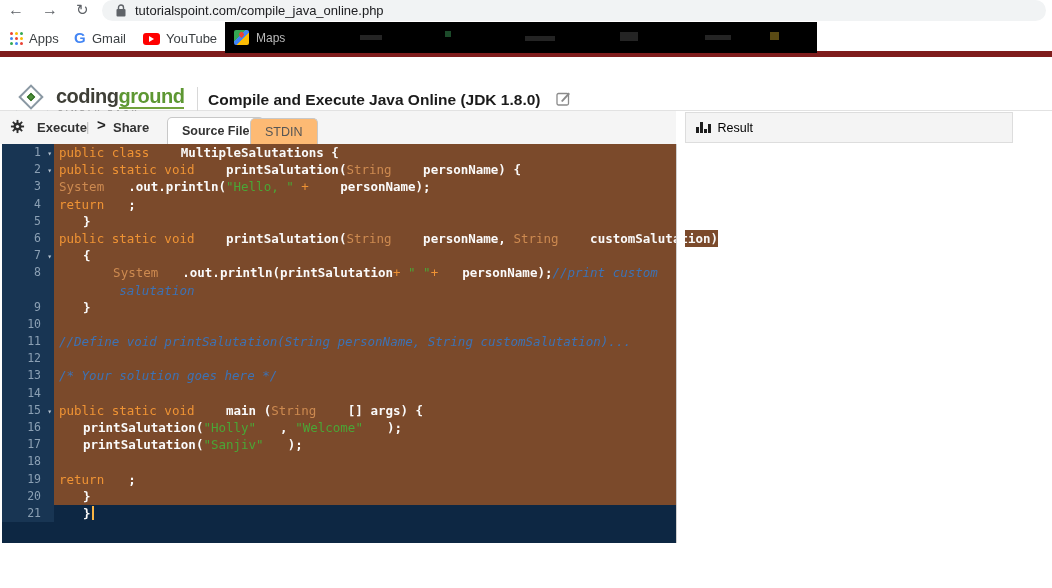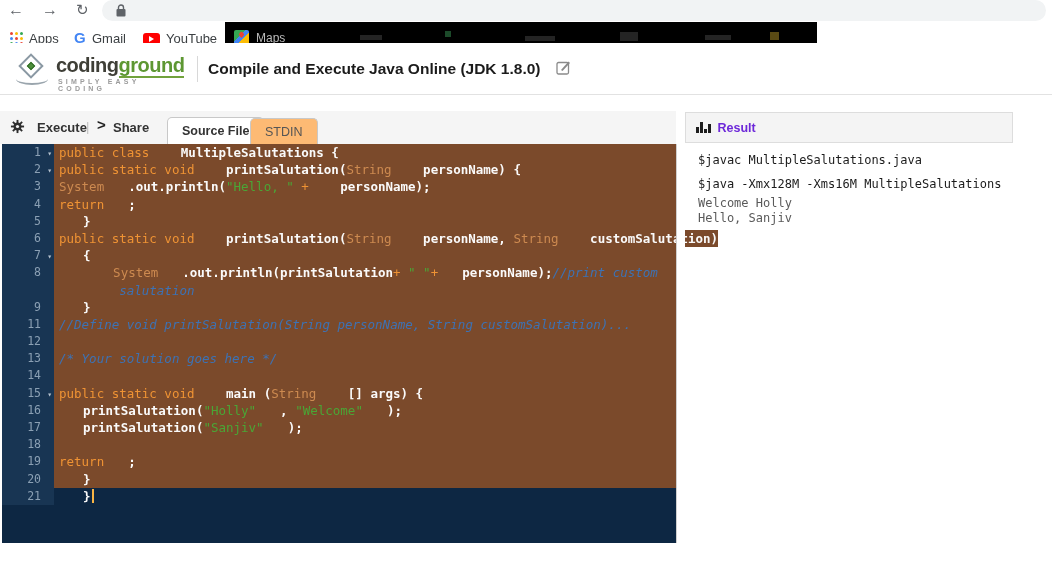--- a/index.html
+++ b/index.html
@@ -25,21 +25,21 @@
                    border-top:3px solid transparent; border-bottom:3px solid transparent; }
   .redact-strip { position:absolute; left:225px; top:0px; width:592px; height:31px; background:#000; }
   .maps-icon { position:absolute; left:9px; top:8px; width:15px; height:15px; border-radius:2px;
                background:linear-gradient(135deg,#34A853 0 40%, #4285F4 40% 60%, #FBBC05 60% 100%); }
   .maps-icon:after { content:""; position:absolute; left:5px; top:2px; width:5px; height:5px; border-radius:50% 50% 50% 0;
                      background:#EA4335; transform:rotate(-45deg); }
   .maps-label { position:absolute; left:31px; top:9px; font-size:12px; color:#b9b9b9; }
   .smudge { position:absolute; background:#242424; }
 
   
-  .site-header { position:absolute; left:0; top:43px; width:1052px; height:52px; background:#fff; border-bottom:1px solid #e2e2e2; }
+  .site-header { position:absolute; left:0; top:74px; width:1052px; height:37px; background:#fff; border-bottom:1px solid #e2e2e2; }
   .logo { position:absolute; left:16px; top:8px; width:175px; height:38px; cursor:pointer; }
   .diamond-outer { position:absolute; left:6px; top:6px; width:18px; height:18px; border:2px solid #8a98a3; transform:rotate(45deg); background:#fff; }
   .diamond-inner { position:absolute; left:4px; top:4px; width:6px; height:6px; background:#4e8f3c; border:1px solid #2f6b24; }
   .swoosh { position:absolute; left:0px; top:22px; width:32px; height:12px; border-bottom:2px solid #9aa5ad; border-radius:50%; }
   .logo-line { position:absolute; left:40px; top:3px; font-size:20px; font-weight:800; letter-spacing:-0.5px; }
   .logo-coding { color:#3f3f37; }
   .logo-ground { color:#5d9732; border-bottom:2px solid #71a23c; }
   .logo-tagline { position:absolute; left:42px; top:27px; font-size:7px; font-weight:bold; letter-spacing:3.2px; color:#9b9b9b; }
   .header-divider { position:absolute; left:197px; top:13px; width:1px; height:26px; background:#d8d8d8; }
   .page-title { position:absolute; left:208px; top:17px; font-size:15.5px; font-weight:bold; color:#1b1b1b; }
@@ -74,21 +74,21 @@
   .id { color:#fafafa; font-weight:bold;margin-left:24px; }
   .cursor-bar { display:inline-block; width:2.5px; height:14px; background:#f8b445; vertical-align:-2px; margin-left:1px; }
 
   .scroll-divider { position:absolute; left:676px; top:144px; width:9px; height:399px; background:#fff; border-left:1px solid #cfcfcf; }
 
   
   .result-header { position:absolute; left:685px; top:112px; width:328px; height:31px; background:#f4f4f4;
                    border:1px solid #ddd; display:flex; align-items:center; padding-left:10px; }
   .bars-icon { display:flex; align-items:flex-end; gap:1.5px; height:11px; }
   .bars-icon i { display:block; width:2.5px; background:#1d1d1d; }
-  .result-title { font-size:12.5px; font-weight:bold; color:#6d28d9; margin-left:7px; }
+  .result-title { font-size:12.5px; font-weight:normal; color:#000000; margin-left:7px; }
   .result-content { position:absolute; left:685px; top:143px; width:328px; padding:10px 0 0 13px;
                     font-family:"DejaVu Sans Mono", monospace; font-size:12px; line-height:15px; }
   .res-line.cmd { color:#1b1b1b; }
   .res-line.out { color:#5a5a5a; }
   .res-line:nth-child(1) { margin-bottom:9px; }
   .res-line:nth-child(2) { margin-bottom:4px; }
 </style>
 </head>
 <body>
 
@@ -96,20 +96,21 @@
 
   <div class="nav-row">
     <span class="nav-btn" style="left:8px;">←</span>
     <span class="nav-btn" style="left:42px;">→</span>
     <span class="nav-btn" style="left:76px; font-size:15px;">↻</span>
     <div class="url-pill">
       <svg width="10" height="13" viewBox="0 0 10 13">
         <rect x="0.5" y="5" width="9" height="7.5" rx="1" fill="#5f6368"></rect>
         <path d="M2.5 5 V3.5 a2.5 2.5 0 0 1 5 0 V5" fill="none" stroke="#5f6368" stroke-width="1.4"></path>
       </svg>
+      <span class="url-text">tutorialspoint.com/compile_java_online.php</span>
     </div>
   </div>
 
   <div class="bm-row">
     <span class="apps-grid">
       <i style="background:#EA4335"></i>
         <i style="background:#FBBC05"></i>
         <i style="background:#34A853"></i>
       <i style="background:#4285F4"></i>
         <i style="background:#EA4335"></i>
@@ -210,20 +211,24 @@
       </div>
       <div class="ed-row">
         <div class="gutter-cell"></div>
         <div class="code-cell sel"><span class="cm">        salutation</span></div>
       </div>
       <div class="ed-row">
         <div class="gutter-cell">9</div>
         <div class="code-cell sel"><span class="id">}</span></div>
       </div>
       <div class="ed-row">
+        <div class="gutter-cell">10</div>
+        <div class="code-cell sel"></div>
+      </div>
+      <div class="ed-row">
         <div class="gutter-cell">11</div>
         <div class="code-cell sel"><span class="cm">//Define void printSalutation(String personName, String customSalutation)...</span></div>
       </div>
       <div class="ed-row">
         <div class="gutter-cell">12</div>
         <div class="code-cell sel"></div>
       </div>
       <div class="ed-row">
         <div class="gutter-cell">13</div>
         <div class="code-cell sel"><span class="cm">/* Your solution goes here */</span></div>
@@ -266,20 +271,14 @@
 
   <div class="result-header">
     <span class="bars-icon">
       <i style="height:6px"></i>
         <i style="height:11px"></i>
         <i style="height:4px"></i>
         <i style="height:9px"></i>
     </span>
     <span class="result-title">Result</span>
   </div>
-  <div class="result-content" id="result-content">
-      <div class="res-line cmd">$javac MultipleSalutations.java</div>
-      <div class="res-line cmd">$java -Xmx128M -Xms16M MultipleSalutations</div>
-      <div class="res-line out">Welcome Holly</div>
-      <div class="res-line out">Hello, Sanjiv</div>
-    </div>
 
 </div>
 
 </body></html>

